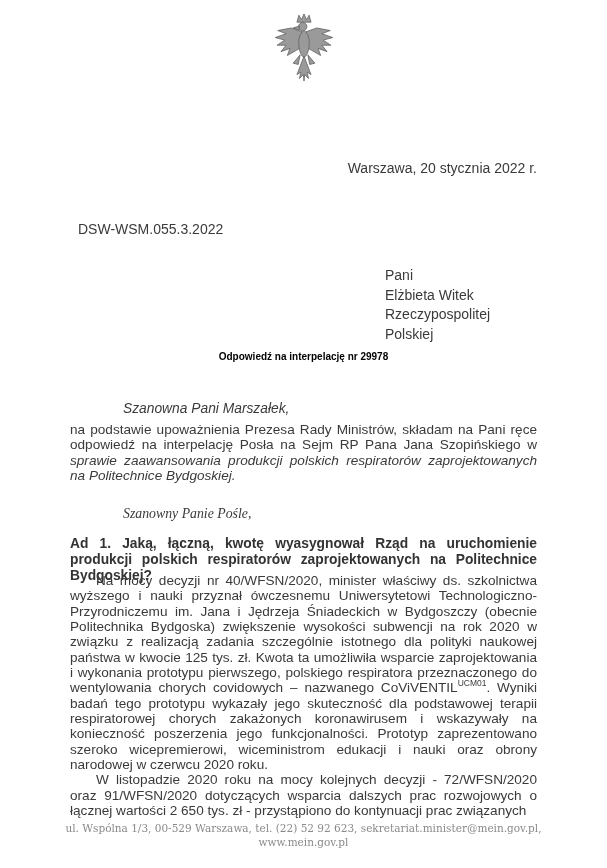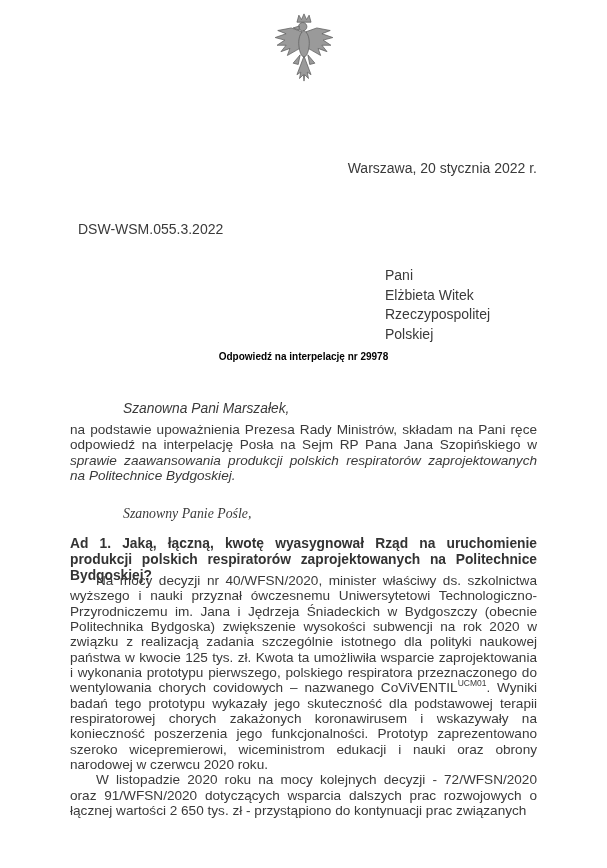--- a/index.html
+++ b/index.html
@@ -194,14 +194,18 @@
 
     <div class="question-heading">Ad 1. Jaką, łączną, kwotę wyasygnował Rząd na uruchomienie produkcji polskich respiratorów zaprojektowanych na Politechnice Bydgoskiej?</div>
 
     <div class="answer-block">
       <p><span>Na mocy decyzji nr 40/WFSN/2020, minister właściwy ds. szkolnictwa wyższego i nauki przyznał ówczesnemu Uniwersytetowi Technologiczno-Przyrodniczemu im. Jana i Jędrzeja Śniadeckich w Bydgoszczy (obecnie Politechnika Bydgoska) zwiększenie wysokości subwencji na rok 2020 w związku z realizacją zadania szczególnie istotnego dla polityki naukowej państwa w kwocie 125 tys. zł. Kwota ta umożliwiła wsparcie zaprojektowania i wykonania prototypu pierwszego, polskiego respiratora przeznaczonego do wentylowania chorych covidowych – nazwanego CoViVENTIL</span><sup>UCM01</sup><span>. Wyniki badań tego prototypu wykazały jego skuteczność dla podstawowej terapii respiratorowej chorych zakażonych koronawirusem i wskazywały na konieczność poszerzenia jego funkcjonalności. Prototyp zaprezentowano szeroko wicepremierowi, wiceministrom edukacji i nauki oraz obrony narodowej w czerwcu 2020 roku.</span></p>
       <p>W listopadzie 2020 roku na mocy kolejnych decyzji - 72/WFSN/2020 oraz 91/WFSN/2020 dotyczących wsparcia dalszych prac rozwojowych o łącznej wartości 2 650 tys. zł - przystąpiono do kontynuacji prac związanych</p>
     </div>
 
   </div>
 
+  <div class="page-footer">
+    <div>ul. Wspólna 1/3, 00-529 Warszawa, tel. (22) 52 92 623, sekretariat.minister@mein.gov.pl,</div>
+    <div>www.mein.gov.pl</div>
+  </div>
 
 </div>
 
 </body></html>

